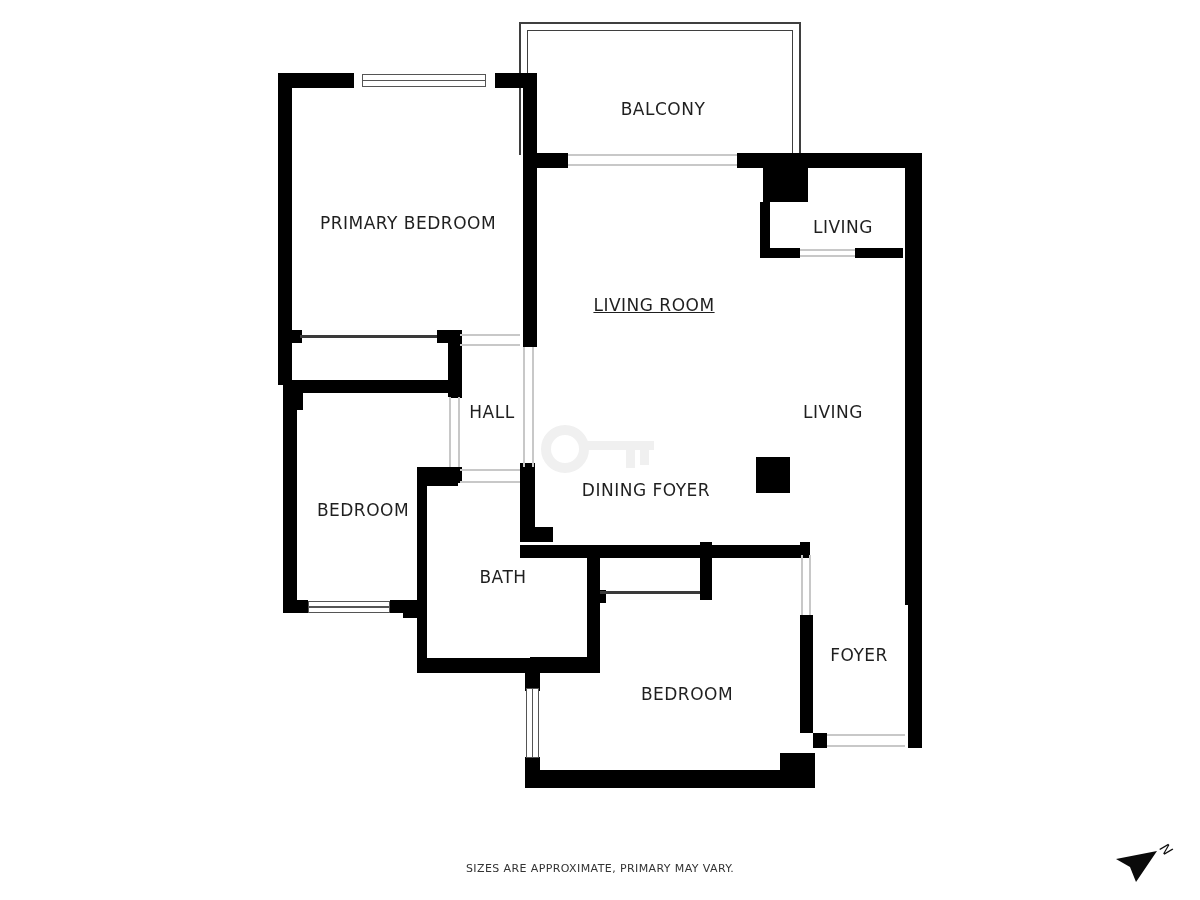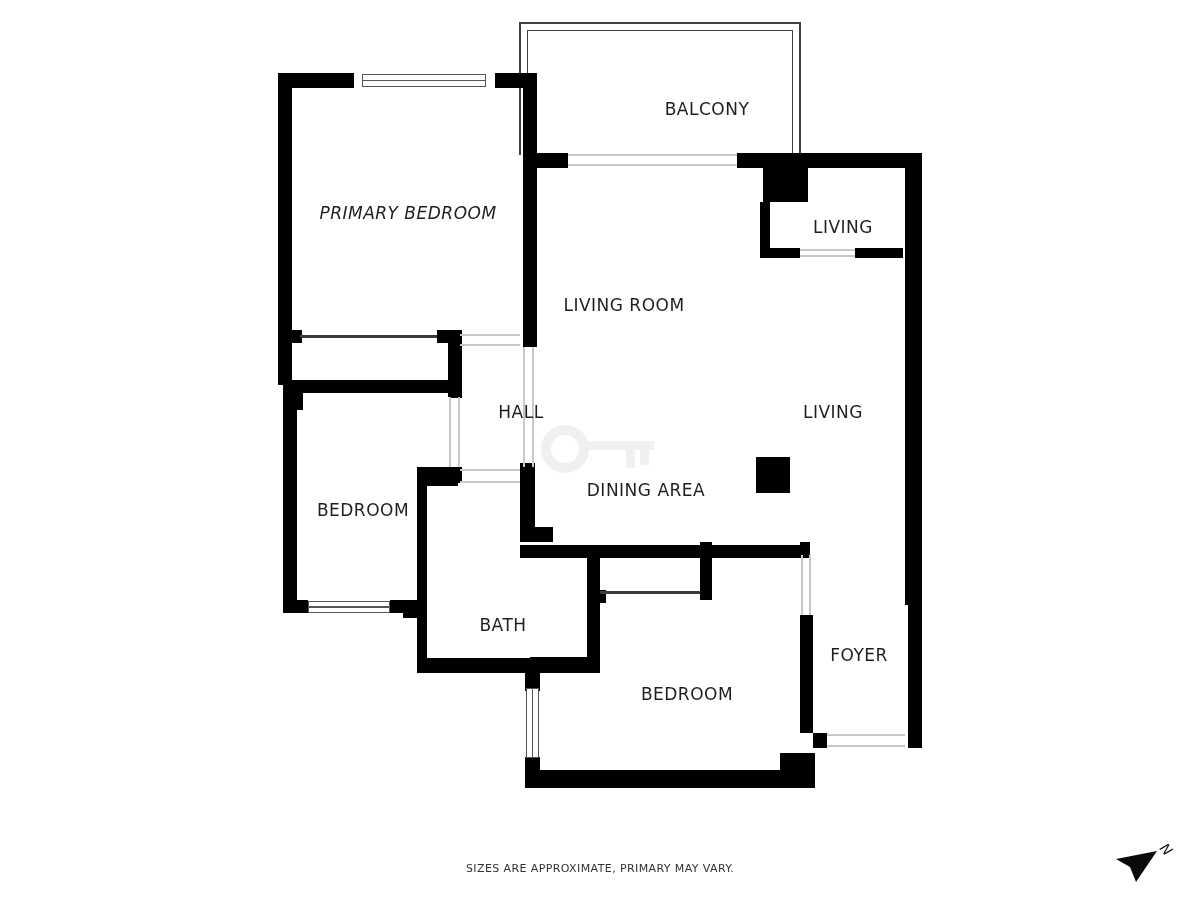--- a/index.html
+++ b/index.html
@@ -115,29 +115,29 @@
   <div class="window" style="left:362px;top:74px;width:124px;height:13px;">
     <div class="mull-h"></div>
   </div>
   <div class="window" style="left:308px;top:601px;width:82px;height:12px;">
     <div class="mull-h"></div>
   </div>
   <div class="window" style="left:526px;top:688px;width:13px;height:70px;">
     <div class="mull-v"></div>
   </div>
 
-  <div class="room-label" style="left:663px;top:109px;margin-left:44px;">BALCONY</div>
-  <div class="room-label" style="left:408px;top:213px;font-style:italic;">PRIMARY BEDROOM</div>
+  <div class="room-label" style="left:663px;top:109px;">BALCONY</div>
+  <div class="room-label" style="left:408px;top:223px;">PRIMARY BEDROOM</div>
   <div class="room-label" style="left:843px;top:227px;">LIVING</div>
-  <div class="room-label" style="left:624px;top:305px;">LIVING ROOM</div>
-  <div class="room-label" style="left:521px;top:412px;">HALL</div>
+  <div class="room-label" style="left:654px;top:305px;text-decoration:underline;">LIVING ROOM</div>
+  <div class="room-label" style="left:492px;top:412px;">HALL</div>
   <div class="room-label" style="left:833px;top:412px;">LIVING</div>
-  <div class="room-label" style="left:646px;top:490px;">DINING AREA</div>
+  <div class="room-label" style="left:646px;top:490px;">DINING FOYER</div>
   <div class="room-label" style="left:363px;top:510px;">BEDROOM</div>
-  <div class="room-label" style="left:503px;top:577px;margin-top:48px;">BATH</div>
+  <div class="room-label" style="left:503px;top:577px;">BATH</div>
   <div class="room-label" style="left:859px;top:655px;">FOYER</div>
   <div class="room-label" style="left:687px;top:694px;">BEDROOM</div>
 
   <div class="disclaimer">SIZES ARE APPROXIMATE, PRIMARY MAY VARY.</div>
 
   <div class="compass">
     <svg width="72" height="56" viewBox="0 0 72 56">
       <polygon points="51,15 10,23 24,31 30,46" fill="#0a0a0a"></polygon>
       <text x="56" y="16" font-size="14" font-style="italic" font-family="DejaVu Sans, sans-serif" fill="#0a0a0a" transform="rotate(48 58 11)">N</text>
     </svg>

